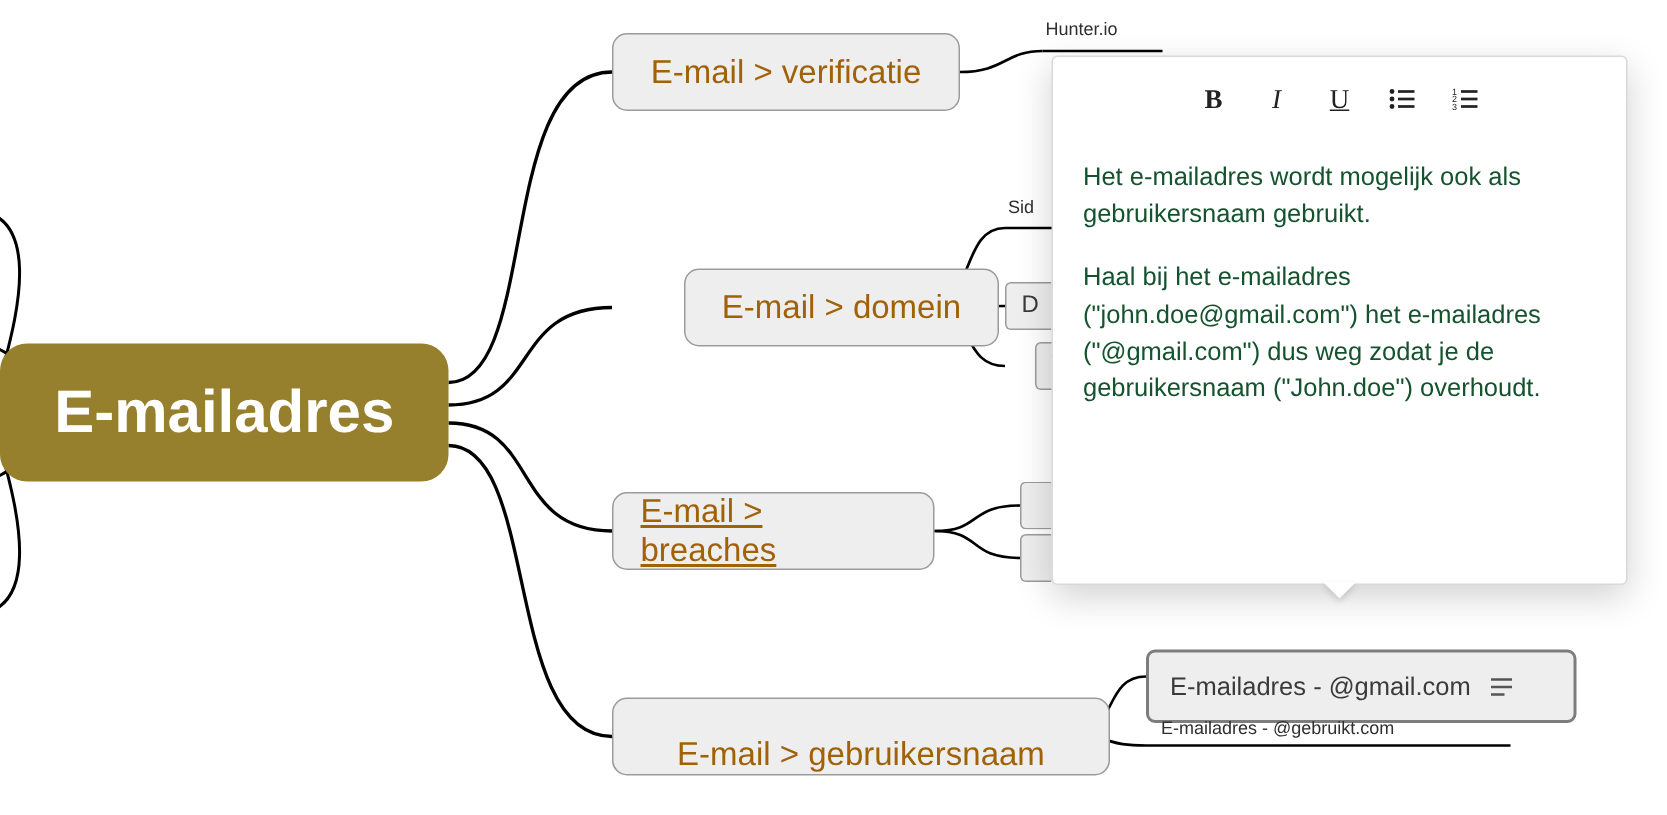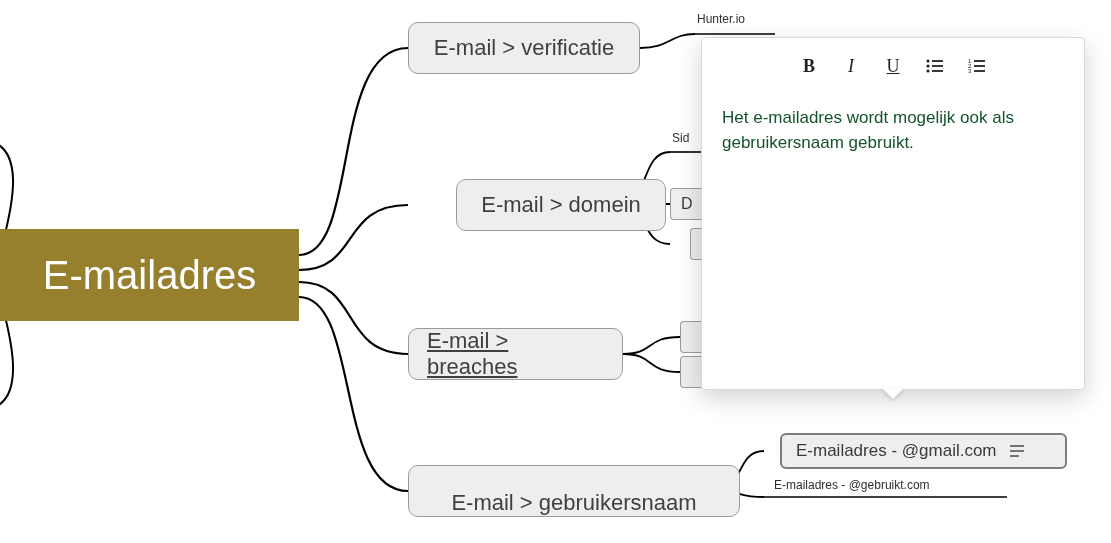--- a/index.html
+++ b/index.html
@@ -20,32 +20,33 @@
     pointer-events: none;
   }
   .root-node {
     position: absolute;
     left: 0;
     top: 229px;
     width: 299px;
     height: 92px;
     background: #97802d;
     color: #ffffff;
-    border-radius: 0;
+    border-radius: 18px;
     font-size: 40px;
     display: flex;
     align-items: center;
     justify-content: center;
     box-sizing: border-box;
     padding: 0 10px;
+    font-weight: bold;
   }
   .branch-node {
     position: absolute;
     background: #eeeeee;
-    color: #404040;
+    color: #a16207;
     border: 1px solid #9b9b9b;
     border-radius: 10px;
     font-size: 22px;
     display: flex;
     align-items: center;
     justify-content: center;
     box-sizing: border-box;
     padding: 0 18px;
     height: 52px;
   }
@@ -66,29 +67,28 @@
     padding: 0 10px;
     font-size: 16px;
     color: #3a3a3a;
     box-sizing: border-box;
   }
   .leaf-selected {
     position: absolute;
     background: #eeeeee;
     border: 2px solid #7d7d7d;
     border-radius: 6px;
-    height: 36px;
+    height: 49px;
     display: flex;
     align-items: center;
     padding: 0 10px 0 14px;
     font-size: 17px;
     color: #3a3a3a;
     box-sizing: border-box;
     gap: 12px;
-    margin-left: 16px;
   }
   .note-icon svg { display: block; }
   .popup {
     position: absolute;
     left: 701px;
     top: 37px;
     width: 384px;
     height: 353px;
     background: #ffffff;
     border: 1px solid #d9d9d9;
@@ -250,15 +250,16 @@
         <text x="0" y="10" font-size="6" fill="#222" font-family="Arial">2</text>
         <text x="0" y="15" font-size="6" fill="#222" font-family="Arial">3</text>
         <line x1="6" y1="3" x2="17" y2="3" stroke="#222" stroke-width="1.8"></line>
         <line x1="6" y1="8" x2="17" y2="8" stroke="#222" stroke-width="1.8"></line>
         <line x1="6" y1="13" x2="17" y2="13" stroke="#222" stroke-width="1.8"></line>
       </svg>
     </div>
   </div>
   <div class="popup-body">
     <p>Het e-mailadres wordt mogelijk ook als gebruikersnaam gebruikt.</p>
+    <p>Haal bij het e-mailadres ("john.doe@gmail.com") het e-mailadres ("@gmail.com") dus weg zodat je de gebruikersnaam ("John.doe") overhoudt.</p>
   </div>
   <div class="popup-tail"></div>
 </div>
 
 </body></html>

